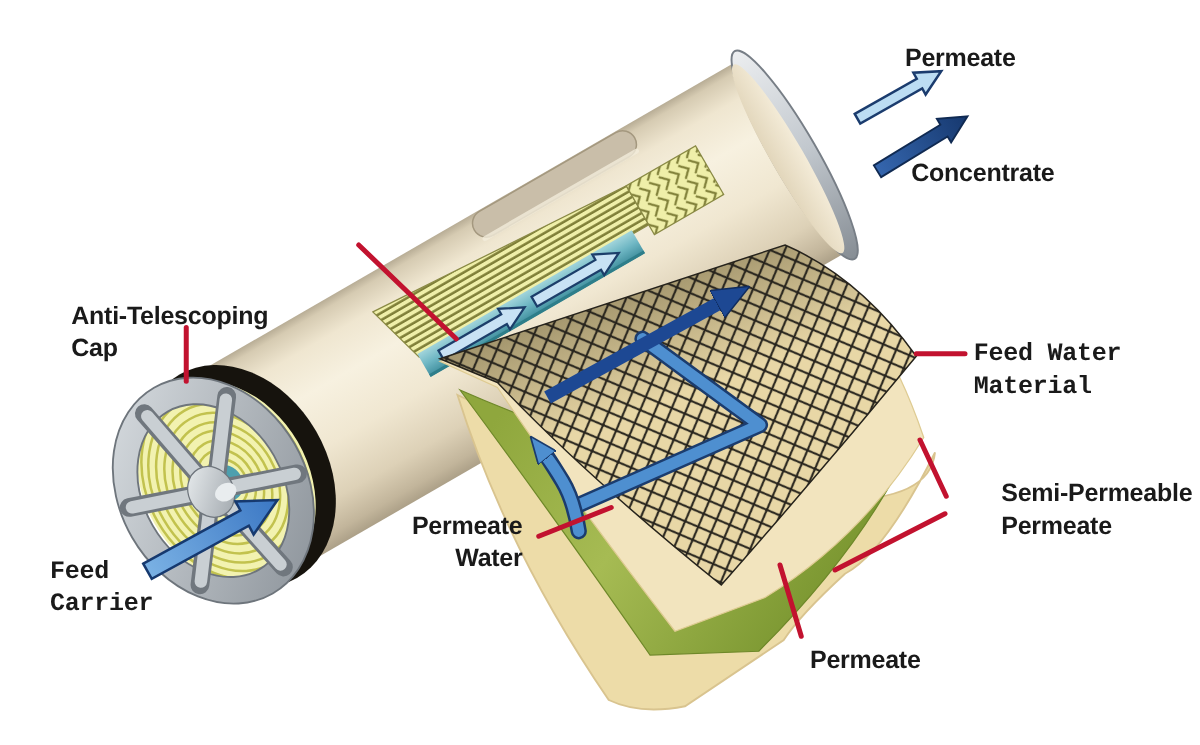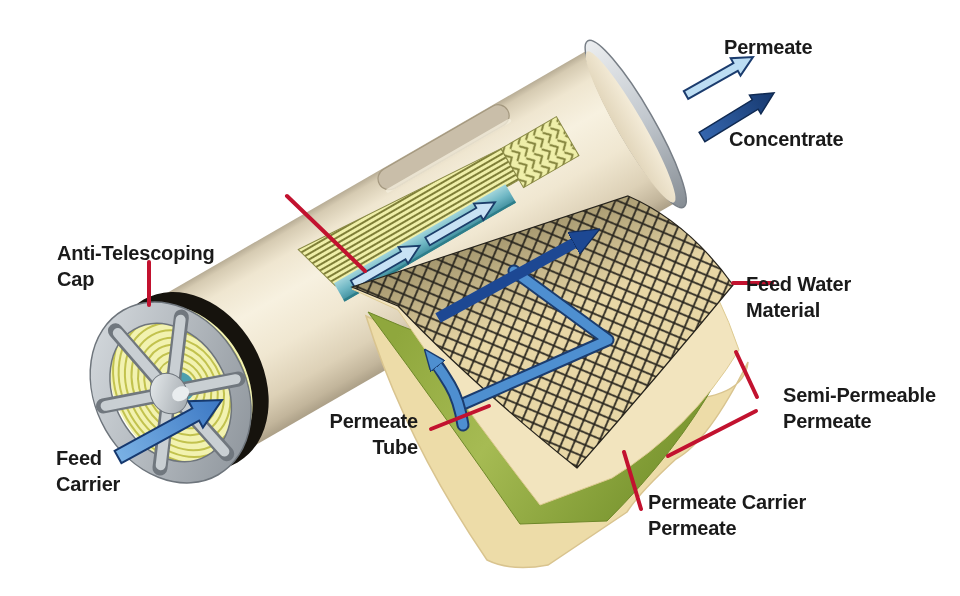--- a/index.html
+++ b/index.html
@@ -187,34 +187,34 @@
 <div class="lbl" style="left:724px;top:34px;">
   <span>Permeate</span>
 </div>
 <div class="lbl" style="left:729px;top:126px;">
   <span>Concentrate</span>
 </div>
 <div class="lbl" style="left:57px;top:240px;">
   <span>Anti-Telescoping</span><br>
   <span>Cap</span>
 </div>
-<div class="lbl" style="left:56px;top:445px;">
+<div class="lbl" style="left:40px;top:445px;font-family:Liberation Mono, monospace;">
   <span>Feed</span><br>
   <span>Carrier</span>
 </div>
 <div class="lbl right" style="left:288px;top:408px;width:130px;">
   <span>Permeate</span><br>
-  <span>Tube</span>
-</div>
-<div class="lbl" style="left:746px;top:271px;">
+  <span>Water</span>
+</div>
+<div class="lbl" style="left:779px;top:271px;font-family:Liberation Mono, monospace;">
   <span>Feed Water</span><br>
   <span>Material</span>
 </div>
-<div class="lbl" style="left:783px;top:382px;">
+<div class="lbl" style="left:801px;top:382px;">
   <span>Semi-Permeable</span><br>
   <span>Permeate</span>
 </div>
 <div class="lbl" style="left:648px;top:489px;">
-  <span>Permeate Carrier</span><br>
+  <br>
   <span>Permeate</span>
 </div>
 
 </div>
 
 </body></html>

